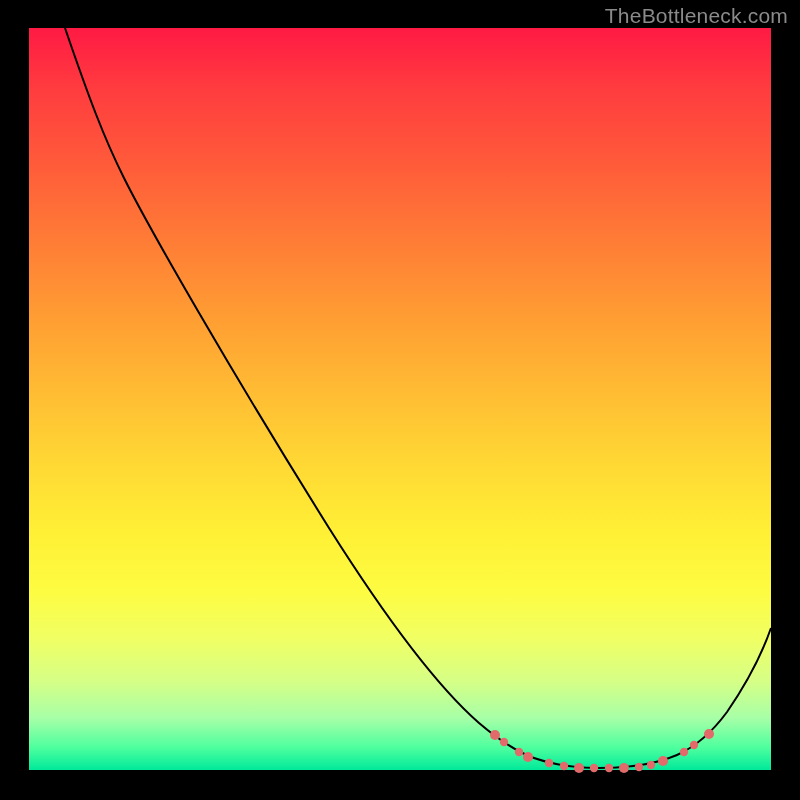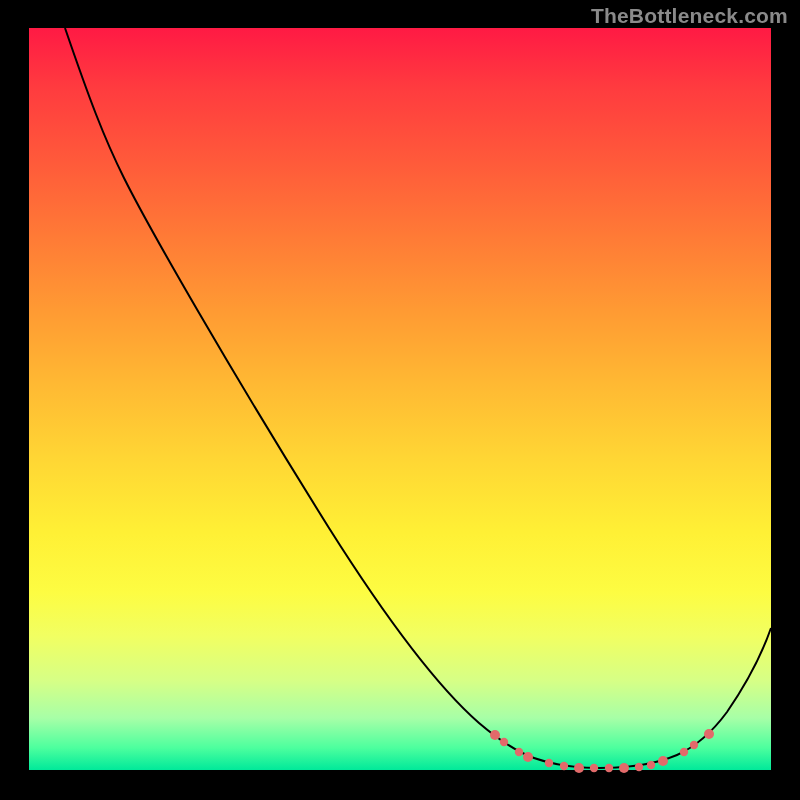--- a/index.html
+++ b/index.html
@@ -33,21 +33,21 @@
       #4dff9e 97%,
       #00e99a 100%
     );
   }
   .watermark {
     position: absolute;
     top: 4px;
     right: 12px;
     color: #8a8a8a;
     font-size: 21px;
-    font-weight: 700;
+    font-weight: 400;
     letter-spacing: 0.2px;
     user-select: none;
   }
   svg.plot {
     position: absolute;
     left: 29px;
     top: 28px;
     width: 742px;
     height: 742px;
     overflow: visible;

